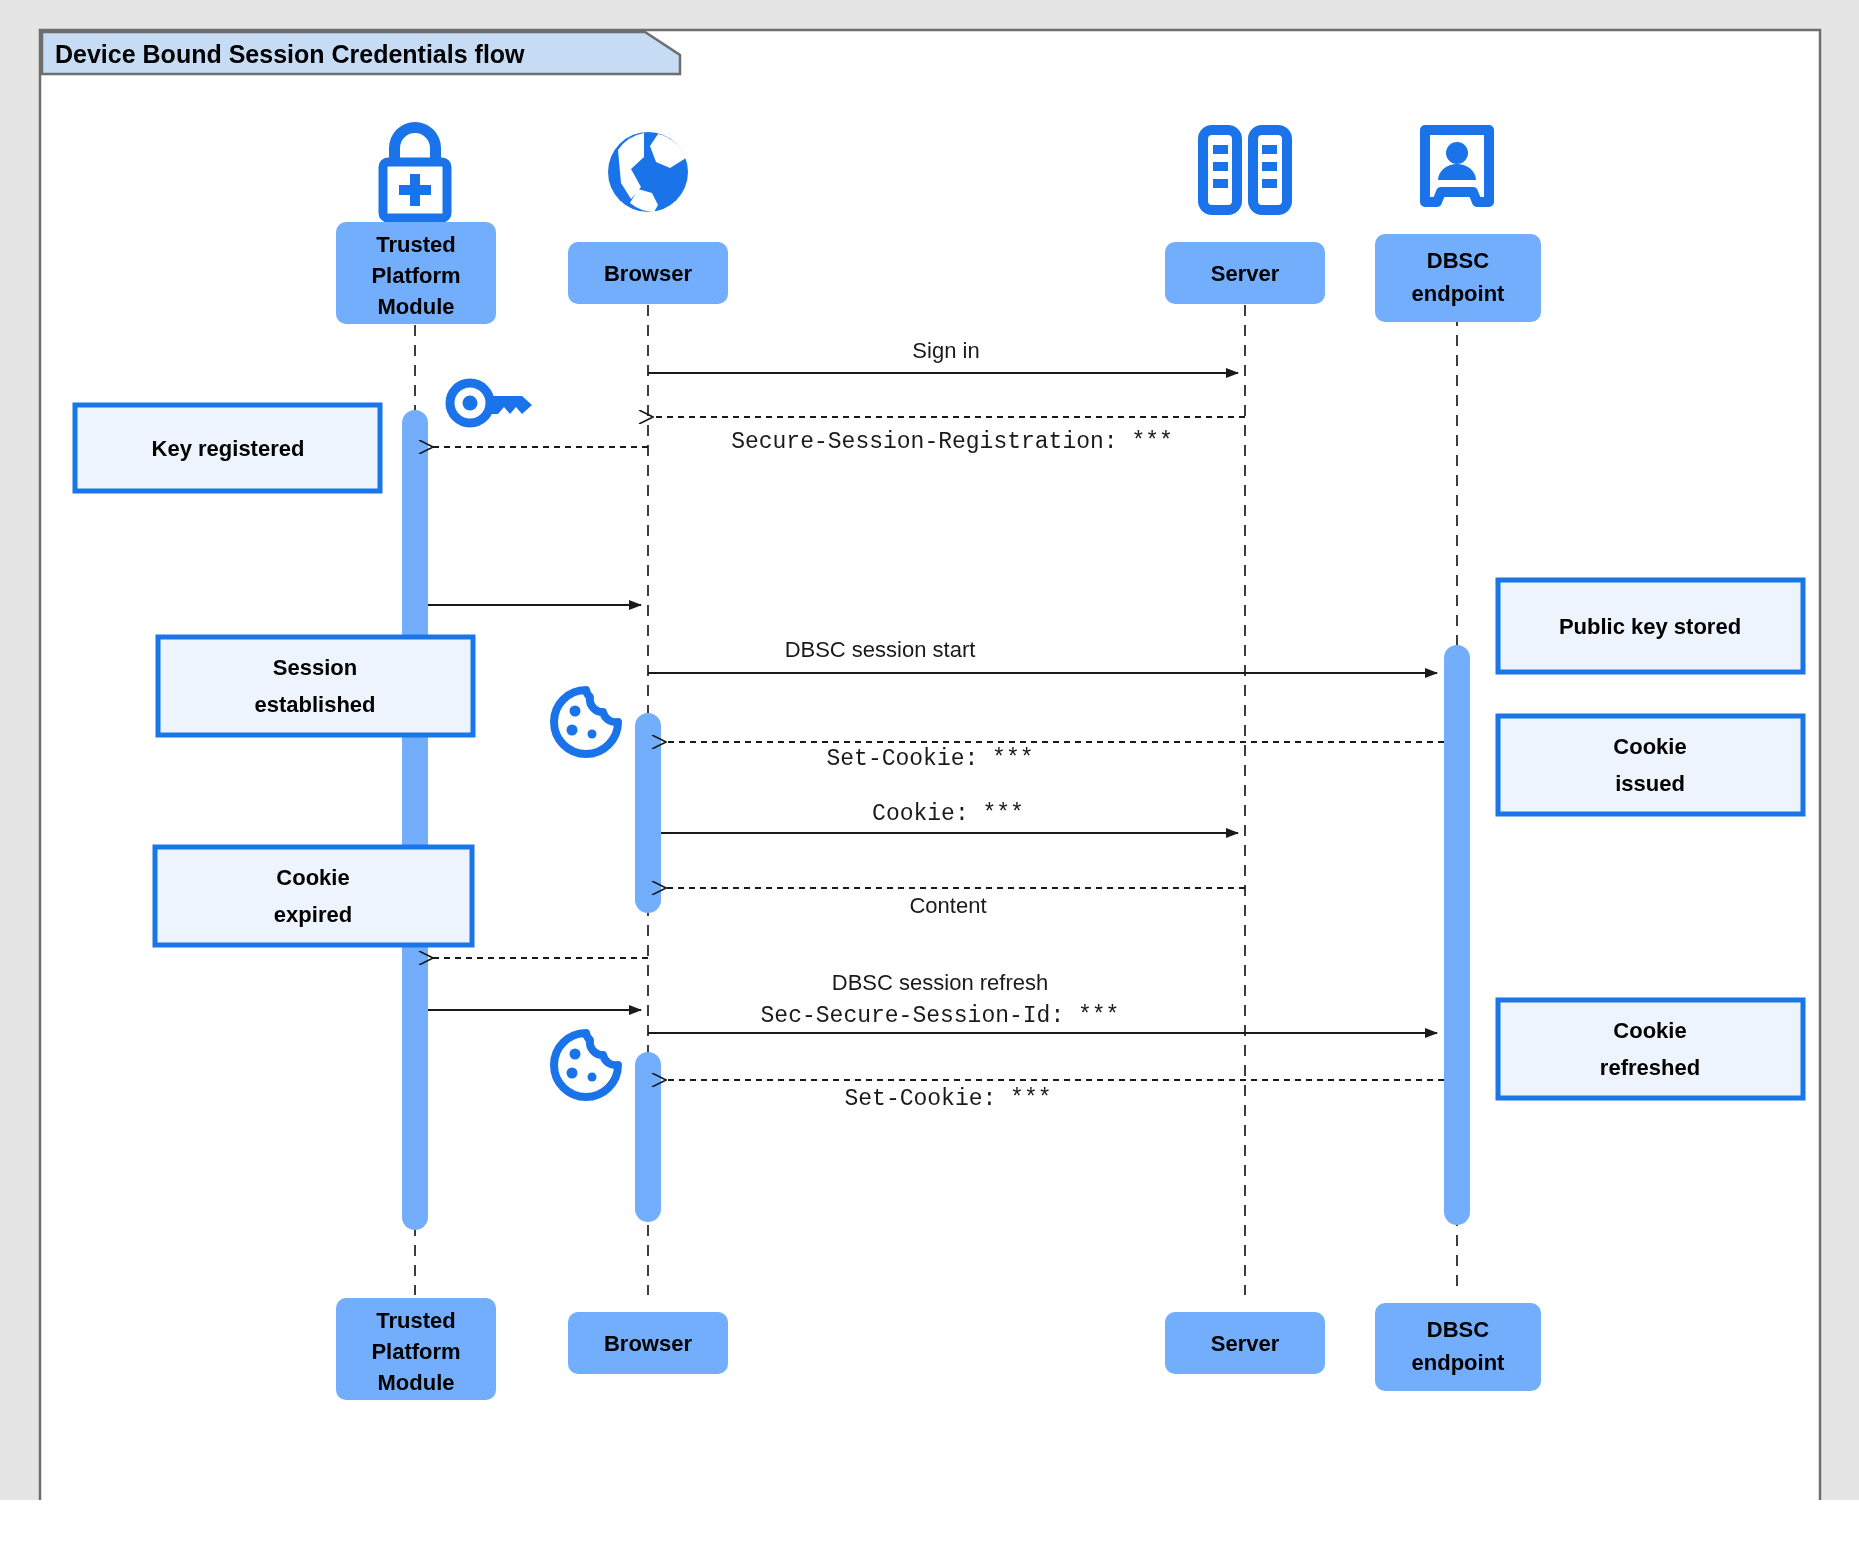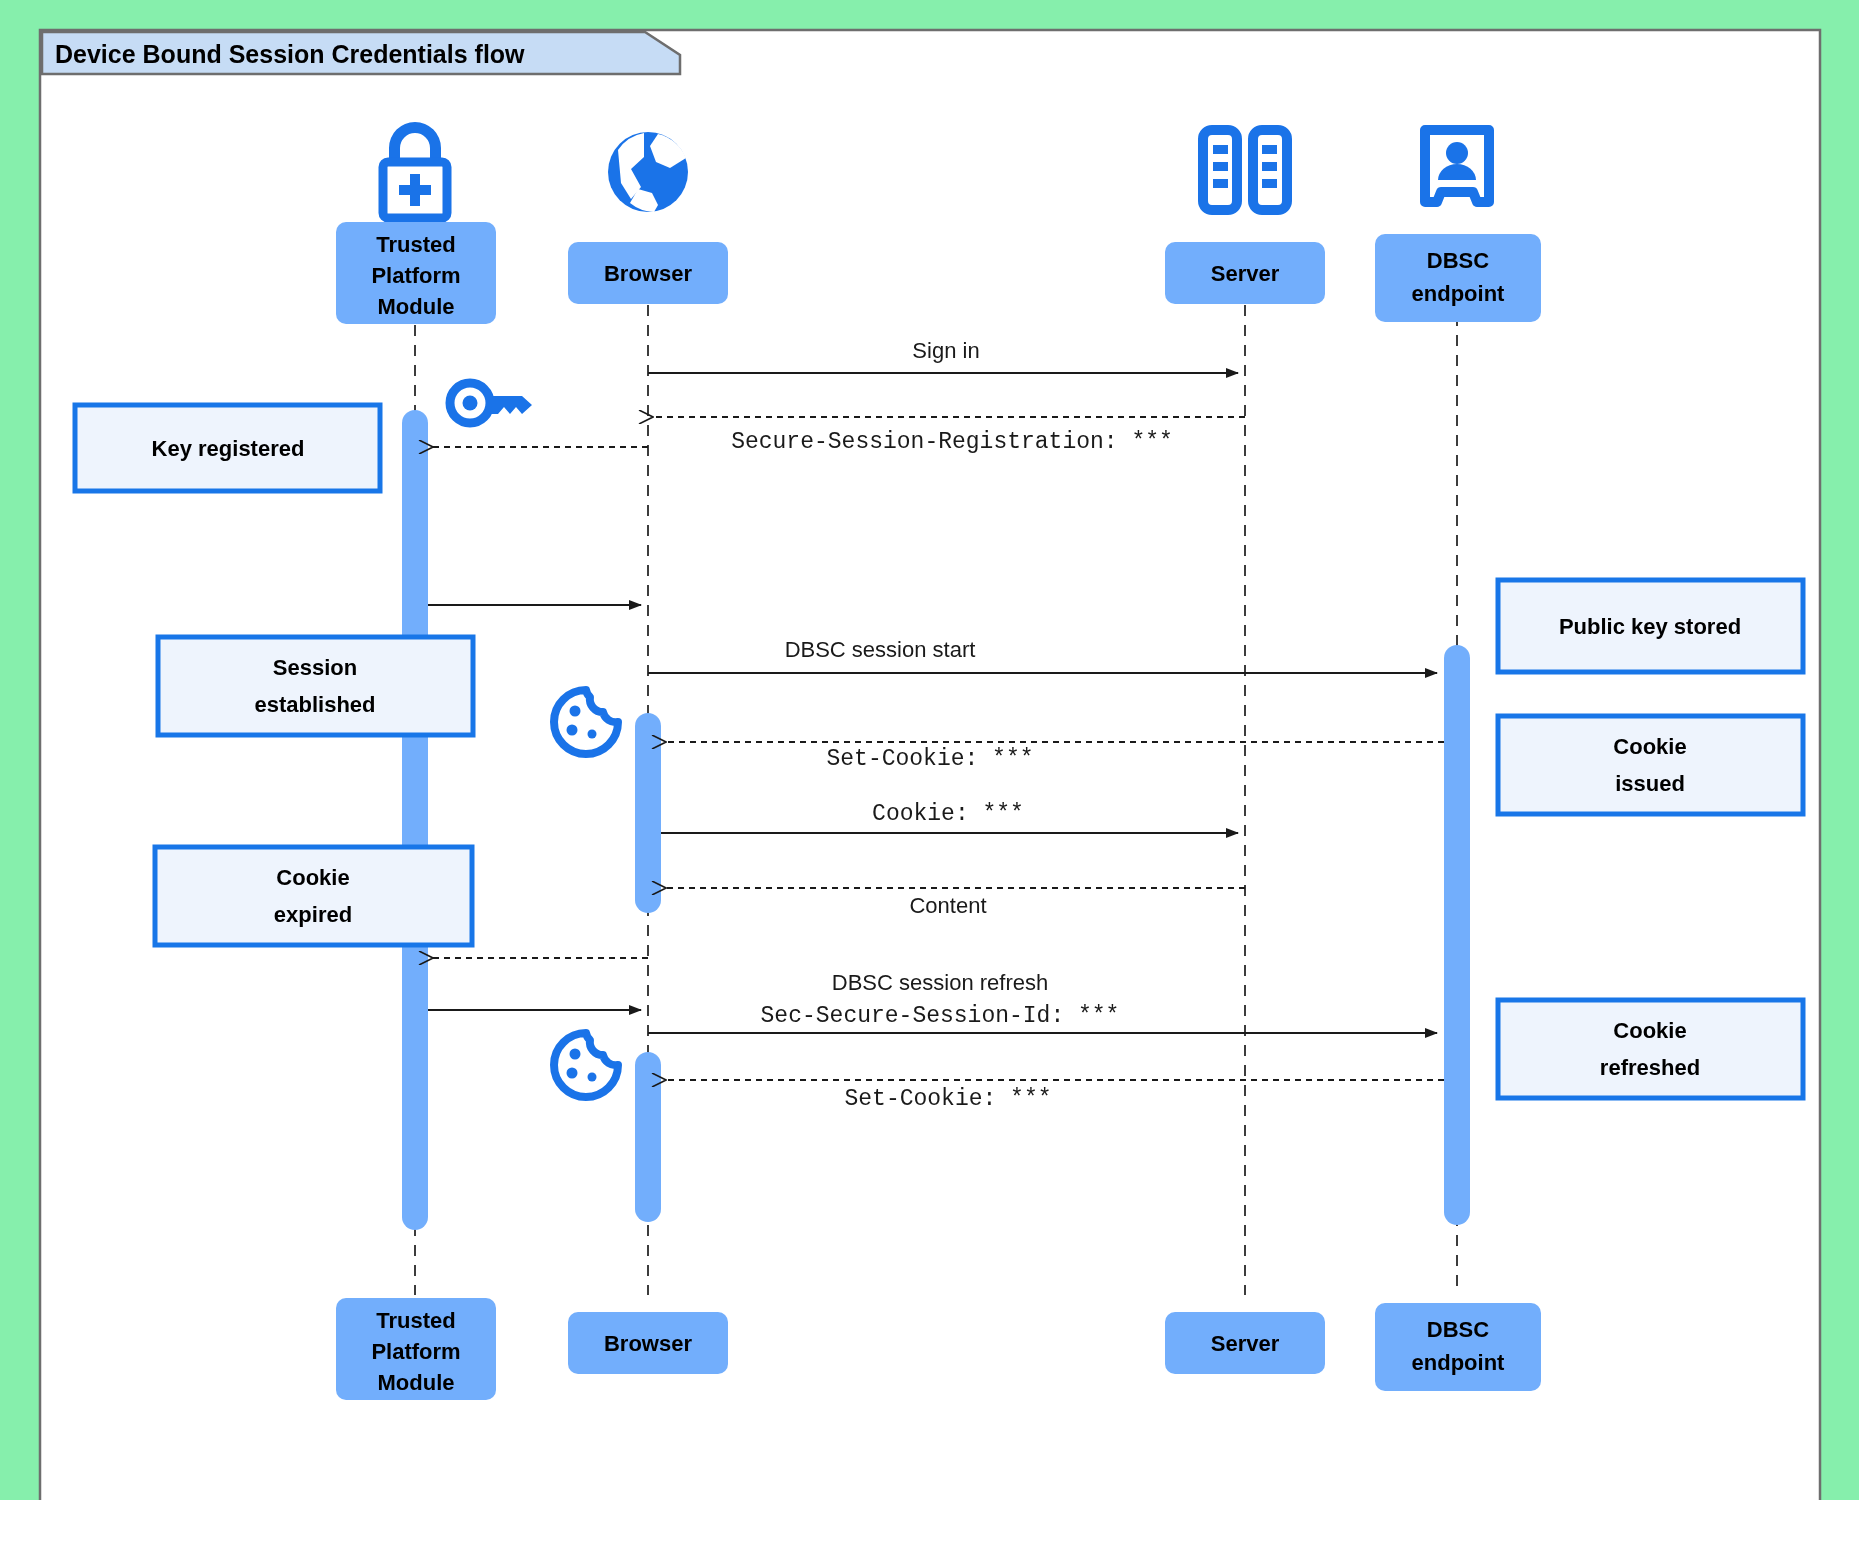--- a/index.html
+++ b/index.html
@@ -1,17 +1,17 @@
 <!DOCTYPE html>
 <html><head>
 <meta charset="utf-8">
 <style>
   html,body{margin:0;padding:0;background:#ffffff;}
   body{font-family:"Liberation Sans",sans-serif;}
-  #stage{position:relative;width:1859px;height:1500px;background:#86efac;overflow:hidden;}
+  #stage{position:relative;width:1859px;height:1500px;background:#e5e5e5;overflow:hidden;}
   #diagram-svg{position:absolute;left:0;top:0;}
   .ttl{font-family:"Liberation Sans",sans-serif;font-weight:bold;font-size:25px;fill:#000;}
   .plab{font-family:"Liberation Sans",sans-serif;font-weight:bold;font-size:22px;fill:#000;}
   .note{font-family:"Liberation Sans",sans-serif;font-weight:bold;font-size:22px;fill:#000;}
   .msg{font-family:"Liberation Sans",sans-serif;font-size:22px;fill:#1a1a1a;}
   .msgm{font-family:"Liberation Mono",monospace;font-size:23px;fill:#1a1a1a;}
 </style>
 </head>
 <body>
 

